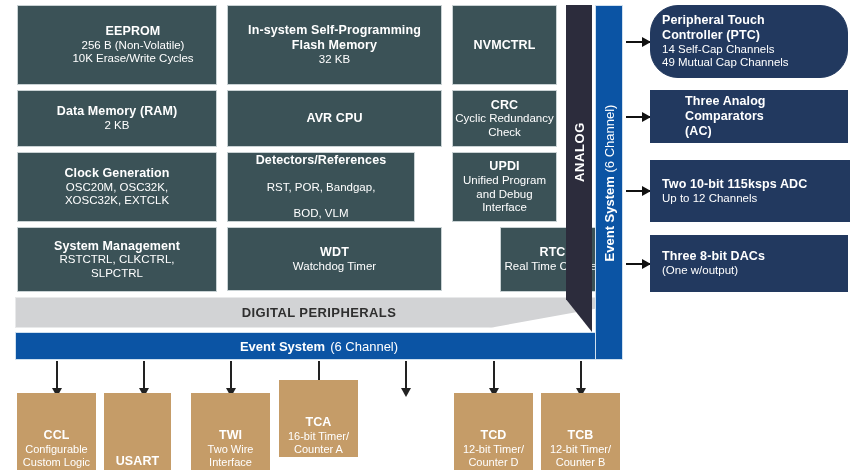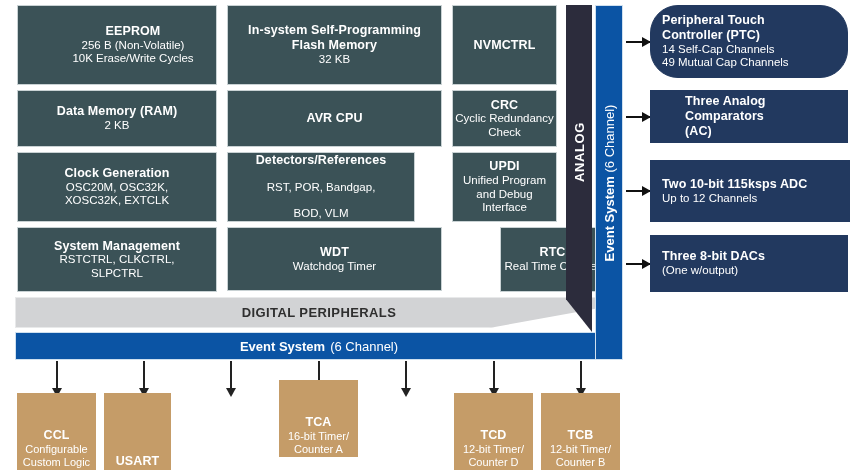--- a/index.html
+++ b/index.html
@@ -235,20 +235,25 @@
   <div class="arrowD" style="left:580px;top:361px;height:28px;"></div>
 
   <div class="blk tan" style="left:17px;top:393px;width:79px;height:77px;">
     <span class="t">CCL</span>
     <span class="s">Configurable</span>
     <span class="s">Custom Logic</span>
   </div>
   <div class="blk tan" style="left:104px;top:393px;width:67px;height:77px;">
     <span class="t">USART</span>
   </div>
+  <div class="blk tan" style="left:191px;top:393px;width:79px;height:77px;">
+    <span class="t">TWI</span>
+    <span class="s">Two Wire</span>
+    <span class="s">Interface</span>
+  </div>
   <div class="blk tan" style="left:279px;top:380px;width:79px;height:77px;">
     <span class="t">TCA</span>
     <span class="s">16-bit Timer/</span>
     <span class="s">Counter A</span>
   </div>
   <div class="blk tan" style="left:454px;top:393px;width:79px;height:77px;">
     <span class="t">TCD</span>
     <span class="s">12-bit Timer/</span>
     <span class="s">Counter D</span>
   </div>

